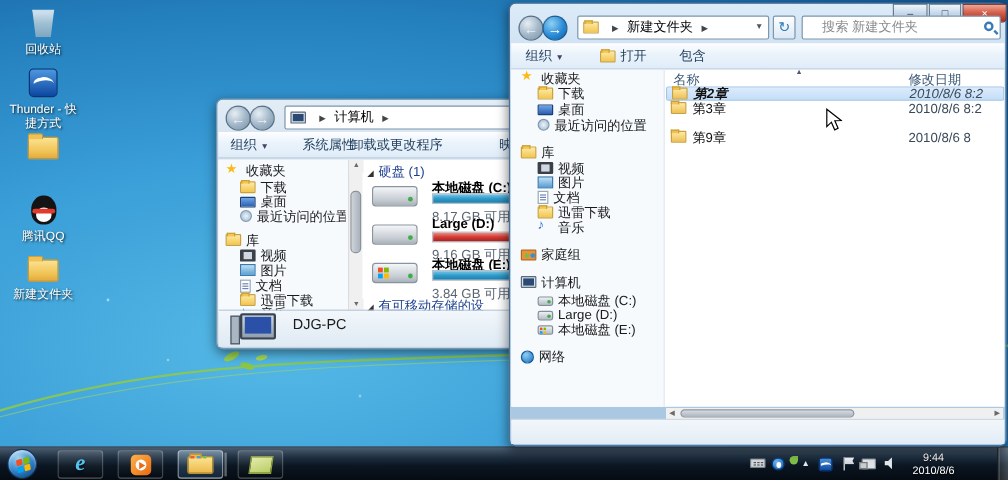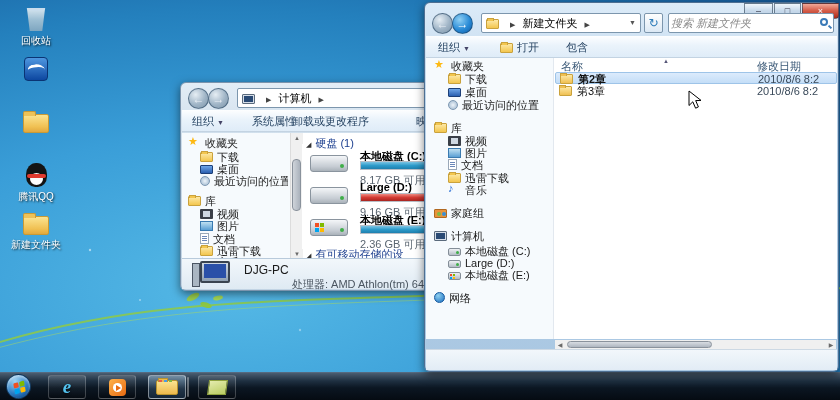--- a/index.html
+++ b/index.html
@@ -27,21 +27,21 @@
   .win { position:absolute; border-radius:6px; box-shadow:0 3px 10px rgba(0,0,0,.5); }
   .fgframe { background:linear-gradient(180deg,#dcebf8,#b9d2e8 30%,#a9c7e2); border:1px solid #4e6f92; }
   .bgframe { background:linear-gradient(180deg,#e3edf6,#ccdcea 30%,#c2d4e4); border:1px solid #7b94ad; }
   .navrow { position:absolute; left:0; right:0; }
   .circ { position:absolute; width:21px; height:21px; border-radius:50%; text-align:center; line-height:20px; font-size:12px; color:#fff; border:1px solid rgba(30,60,90,.55); }
   .circ.on  { background:radial-gradient(circle at 35% 30%, #8fd0f4, #2a8bd6 55%, #0e5ca6); }
   .circ.off { background:radial-gradient(circle at 35% 30%, #e6eef4, #9fb4c6 55%, #7d94a8); color:#e8eef4; }
   .addr, .search { position:absolute; background:#fff; border:1px solid #7c96ad; border-radius:2px; height:20px; line-height:18px; white-space:nowrap; overflow:hidden; }
   .crumb-sep { color:#444; font-size:7px; padding:0 4px; }
   .addr .dd { float:right; color:#555; font-size:7px; padding:0 4px; line-height:18px; }
-  .search { color:#8a8a8a; font-style:italic; padding-left:2px; }
+  .search { color:#8a8a8a; padding-left:16px; }
   .mag { position:absolute; right:5px; top:4px; width:8px; height:8px; border:2px solid #3a7ab8; border-radius:50%; }
   .mag:after { content:""; position:absolute; left:6px; top:6px; width:4px; height:2px; background:#3a7ab8; transform:rotate(45deg); }
   .refresh { position:absolute; background:linear-gradient(#fefefe,#dce9f5); border:1px solid #7c96ad; border-radius:2px; height:20px; width:19px; text-align:center; line-height:19px; color:#2a7ab8; font-size:12px; }
   .cmdbar { position:absolute; left:1px; right:1px; height:22px; background:linear-gradient(180deg,#fdfeff,#eaf3fb 45%,#dfecf8); border-bottom:1px solid #c3d3e2; color:#1e3c5c; }
   .cmdbtn { position:absolute; top:3px; height:16px; line-height:16px; white-space:nowrap; }
   .cmdbtn .dd { font-size:7px; color:#446; padding-left:3px; }
   .body { position:absolute; background:#fff; overflow:hidden; }
   .navpane { position:absolute; top:0; bottom:0; left:0; background:#f6fafd; overflow:hidden; }
   .navitem { position:absolute; white-space:nowrap; color:#1a1a1a; height:13px; line-height:13px; }
   .navitem .nlabel { vertical-align:top; }
@@ -67,21 +67,21 @@
   .i-diskwin:before { content:""; position:absolute; left:1px; top:1px; width:2px; height:2px; background:#f25022; box-shadow:3px 0 0 #7fba00, 0 3px 0 #00a4ef, 3px 3px 0 #ffb900; }
   .i-globe { width:11px; height:11px; border-radius:50%; background:radial-gradient(circle at 35% 30%, #8fd0f0, #1b6fc0); border:1px solid #15599f; }
   .vscroll { position:absolute; width:12px; background:#f0f0f0; border-left:1px solid #dcdcdc; }
   .varrow { position:absolute; left:0; width:12px; height:11px; color:#6a6a6a; font-size:6px; text-align:center; line-height:11px; background:#f0f0f0; }
   .vthumb { position:absolute; left:1px; width:9px; background:linear-gradient(90deg,#cfd4da,#aab2bc); border:1px solid #8a929c; border-radius:4px; }
   .hscroll { position:absolute; height:10px; background:#f0f0f0; }
   .harrow { position:absolute; top:0; width:10px; height:10px; color:#6a6a6a; font-size:6px; text-align:center; line-height:10px; }
   .hthumb { position:absolute; top:1px; height:7px; background:linear-gradient(#d8dce2,#aeb6c0); border:1px solid #8a929c; border-radius:4px; }
   .colhdr { position:absolute; color:#3c5a78; border-bottom:1px solid #e8eef4; }
   .filerow { position:absolute; height:12px; line-height:12px; white-space:nowrap; color:#111; }
-  .filerow.sel { background:linear-gradient(180deg,#dcebfc,#c4def7); border:1px solid #9ec4e8; border-radius:2px; }
+  .filerow.sel { background:linear-gradient(180deg,#dcebfc,#c4def7); border:1px solid #9ec4e8; border-radius:2px;font-style:italic; }
   .fi-folder { display:inline-block; position:relative; width:13px; height:10px; background:linear-gradient(#fde9a7,#f0c052); border:1px solid #caa23c; border-radius:1px; margin:0 5px 0 4px; vertical-align:-1px; }
   .fi-folder:before { content:""; position:absolute; left:-1px; top:-2px; width:5px; height:2px; background:#f0c052; border:1px solid #caa23c; border-bottom:none; }
   .bigdisk { position:absolute; width:38px; height:17px; background:linear-gradient(#f4f6f8,#c6ccd3 70%,#aab2ba); border:1px solid #8a949e; border-radius:3px; }
   .bigdisk:before { content:""; position:absolute; right:3px; bottom:3px; width:4px; height:4px; background:#3fae49; border-radius:50%; }
   .bigdisk.winlogo:after { content:""; position:absolute; left:4px; top:3px; width:4px; height:4px; background:#f25022; box-shadow:5px 0 0 #7fba00, 0 5px 0 #00a4ef, 5px 5px 0 #ffb900; }
   .capbar { position:absolute; height:16px; border-radius:0 0 4px 4px; border:1px solid rgba(40,60,80,.6); text-align:center; color:#fff; font-size:9px; line-height:14px; }
   .capmin,.capmax { background:linear-gradient(180deg,rgba(255,255,255,.55),rgba(160,185,210,.35) 50%,rgba(120,150,180,.3)); color:#334; }
   .capclose { background:linear-gradient(180deg,#f0a898,#d6604c 45%,#b02a18); }
   .secthdr { position:absolute; color:#1c3f8f; white-space:nowrap; }
   .secthdr .tri { font-size:7px; color:#333; padding-right:4px; }
@@ -145,20 +145,21 @@
   <circle cx="140" cy="300" r="1" fill="#cfeaf8" opacity="0.6"></circle>
   <circle cx="300" cy="330" r="1.2" fill="#cfeaf8" opacity="0.5"></circle>
 </svg>
 
 <div class="dicon" style="top:5px">
   <span class="ic ic-bin"></span>
   <div class="dlabel">回收站</div>
 </div>
 <div class="dicon" style="top:57px">
   <span class="ic ic-thunder"></span>
+  <div class="dlabel">Thunder - 快捷方式</div>
 </div>
 <div class="dicon" style="top:110px">
   <span class="ic ic-folder"></span>
 </div>
 <div class="dicon" style="top:163px">
   <span class="ic ic-qq"></span>
   <div class="dlabel">腾讯QQ</div>
 </div>
 <div class="dicon" style="top:212px">
   <span class="ic ic-folder"></span>
@@ -212,32 +213,31 @@
       <div class="abs" style="left:58px; top:48px; font-weight:bold; white-space:nowrap">Large (D:)</div>
       <div class="drivebar" style="left:58px; top:60px; width:78px">
           <div class="fill" style="width:97%; background:linear-gradient(180deg,#f08a80,#d23b34 50%,#a82420)"></div>
         </div>
       <div class="freetext" style="left:58px; top:72px">9.16 GB 可用</div>
       <span class="bigdisk winlogo" style="left:8px; top:86px"></span>
       <div class="abs" style="left:58px; top:80px; font-weight:bold; white-space:nowrap">本地磁盘 (E:)</div>
       <div class="drivebar" style="left:58px; top:92px; width:78px">
           <div class="fill" style="width:95%; background:linear-gradient(180deg,#7cc4e4,#2e9ccb 50%,#1e7fae)"></div>
         </div>
-      <div class="freetext" style="left:58px; top:104px">2.36 GB 可用</div>
+      <div class="freetext" style="left:58px; top:104px">3.84 GB 可用</div>
       <div class="secthdr" style="left:4px; top:114px"><span class="tri">◢</span><span>有可移动存储的设</span></div>
       <span class="abs" style="left:20px; top:125px; width:16px; height:10px; background:#e4e2f2; border:1px solid #8f83c8"></span>
     </div>
   </div>
   <div class="details" style="height:31px">
     <span class="bigpc" style="left:10px; top:2px">
         <span class="tower"></span>
         <span class="scr"></span>
       </span>
     <span class="abs" style="left:62px; top:4px; font-size:12px; color:#1a1a1a">DJG-PC</span>
-    <span class="abs" style="left:110px; top:18px; color:#4a5560; white-space:nowrap">处理器: AMD Athlon(tm) 64</span>
   </div>
 </div>
 
 <div class="win fgframe" style="left:424px; top:2px; width:415px; height:370px; z-index:2">
   <span class="capbar capmin" style="left:319px; top:0; width:29px">–</span>
   <span class="capbar capmax" style="left:349px; top:0; width:27px">□</span>
   <span class="capbar capclose" style="left:377px; top:0; width:37px">×</span>
 
   <div class="navrow" style="top:10px; height:22px">
     <span class="circ off" style="left:7px">←</span>
@@ -286,20 +286,24 @@
       <div class="colhdr" style="left:6px; top:1px; width:188px">名称</div>
       <div class="colhdr" style="left:202px; top:1px; width:80px">修改日期</div>
       <div class="filerow sel" style="left:0; right:0; top:14px">
         <span class="fi-folder"></span><span style="font-weight:bold">第2章</span>
         <span class="abs" style="left:202px; color:#3a4a5a">2010/8/6 8:2</span>
       </div>
       <div class="filerow" style="left:0; right:0; top:27px">
         <span class="fi-folder"></span><span>第3章</span>
         <span class="abs" style="left:202px; color:#3a4a5a">2010/8/6 8:2</span>
       </div>
+      <div class="filerow" style="left:0; right:0; top:51px">
+        <span class="fi-folder"></span><span>第9章</span>
+        <span class="abs" style="left:202px; color:#3a4a5a">2010/8/6 8</span>
+      </div>
     </div>
   </div>
   <div class="hscroll" style="left:130px; right:2px; top:337px">
     <span class="harrow" style="left:0">◀</span>
     <span class="hthumb" style="left:12px; width:145px"></span>
     <span class="harrow" style="right:0">▶</span>
   </div>
   <div class="statusbar" style="bottom:1px; height:21px"></div>
 </div>
 
@@ -314,13 +318,28 @@
         <i style="left:6px; top:0; background:#7fba00"></i>
       <i style="left:0; top:6px; background:#00a4ef"></i>
         <i style="left:6px; top:6px; background:#ffb900"></i>
     </span>
   </span>
   <span class="tbtn" style="left:48px"><span class="ie-e">e</span></span>
   <span class="tbtn" style="left:98px"><span class="wmp"></span></span>
   <span class="tbtn active" style="left:148px"><span class="tfold"></span></span>
   <span class="tbtn" style="left:198px"><span class="tnote"></span></span>
 
+  <div class="tray" style="left:620px; right:0">
+    <span class="tico kbd" style="left:5px"></span>
+    <span class="tico qqt" style="left:23px; top:8px"></span>
+    <span class="tico sprout" style="left:38px; top:7px"></span>
+    <span class="tico hidearrow" style="left:48px; top:10px">▲</span>
+    <span class="tico tthunder" style="left:62px; top:8px"></span>
+    <span class="tico flag" style="left:83px; top:8px"></span>
+    <span class="tico net" style="left:98px"></span>
+    <span class="tico spk" style="left:117px; top:8px"></span>
+    <span class="clock" style="left:132px; top:3px; width:52px">
+      <span>9:44</span><br>
+      <span>2010/8/6</span>
+    </span>
+    <span class="showdesk"></span>
+  </div>
 </div>
 
 </body></html>

